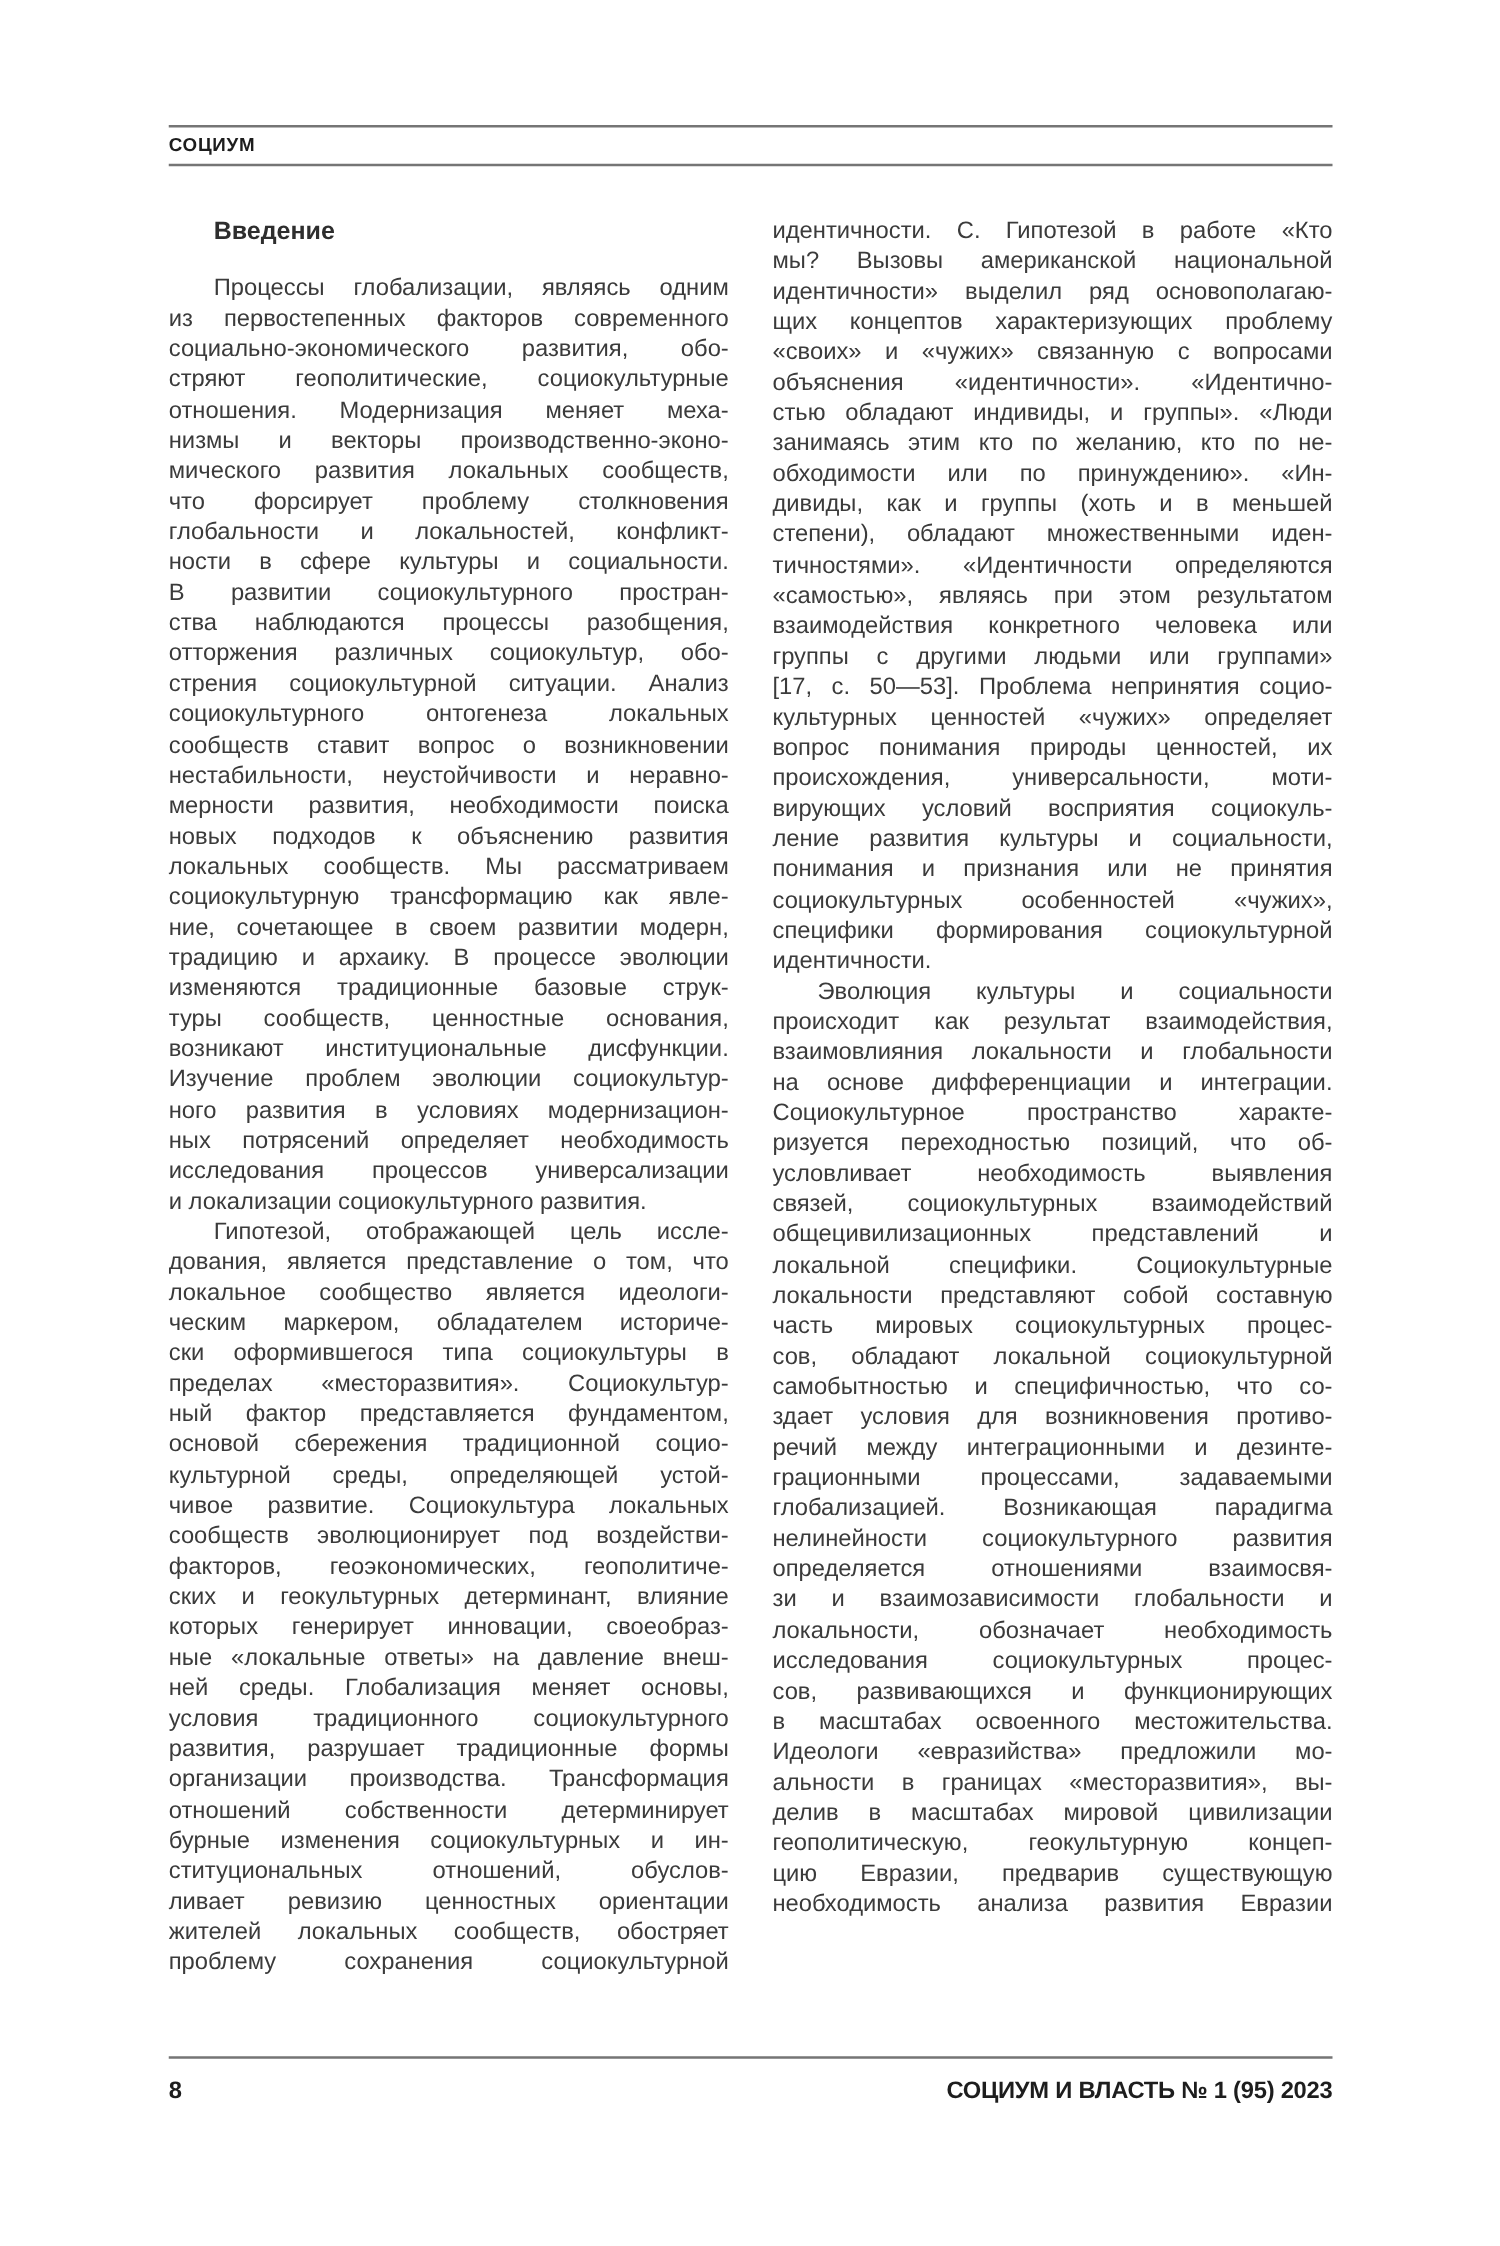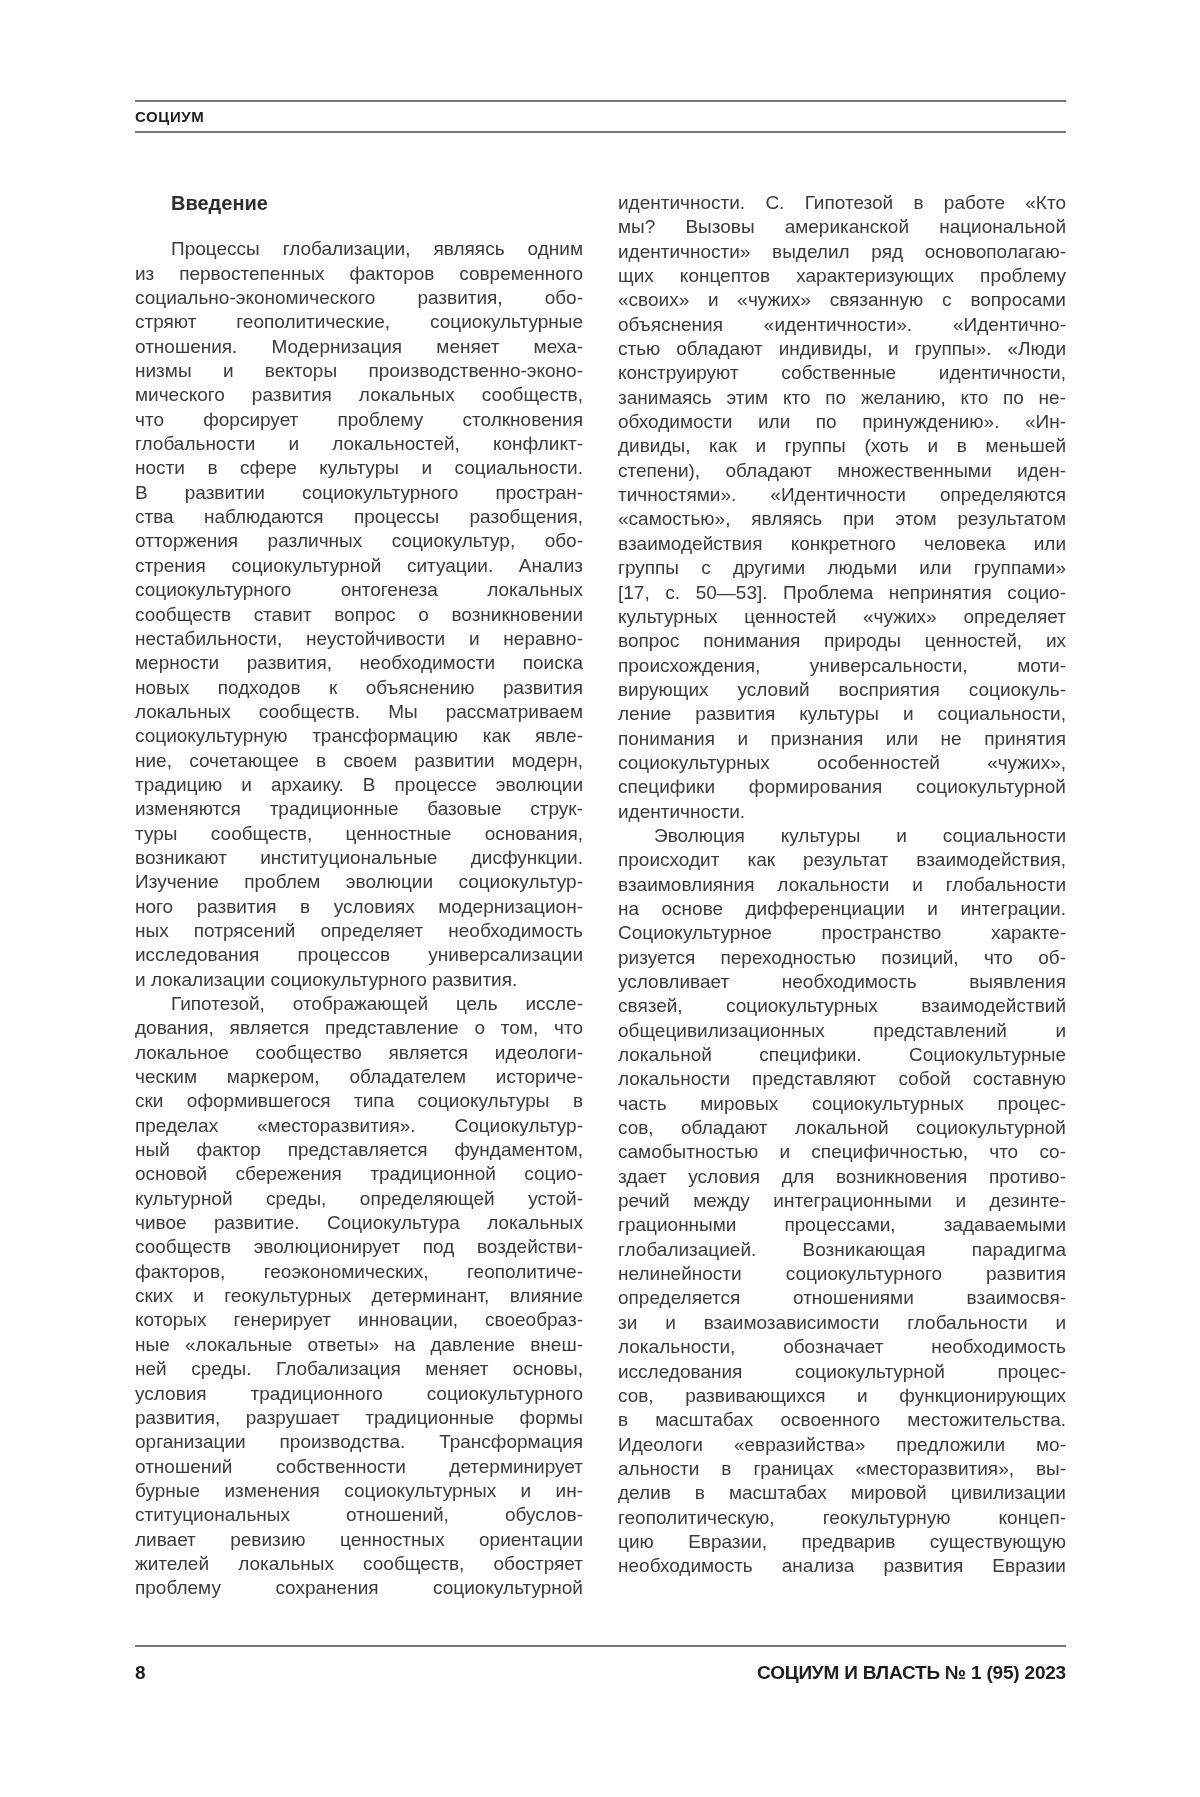--- a/index.html
+++ b/index.html
@@ -19,21 +19,21 @@
   }
   .running-head{
     position:absolute;left:135px;top:100px;width:931px;
     border-top:2px solid var(--rule);
     border-bottom:2px solid var(--rule);
     height:29px;line-height:29px;
     font-weight:bold;font-size:15px;letter-spacing:0.6px;
     color:var(--hf-text);
   }
   .content{
-    position:absolute;left:135px;top:191px;width:931px;
+    position:absolute;left:135px;top:173px;width:931px;
     display:flex;gap:35px;
     color:var(--body-text);
     font-size:19px;line-height:24.35px;
   }
   .col{width:448px;}
   .section-heading{
     margin:0 0 22px 0;
     font-size:20px;font-weight:bold;line-height:24.35px;
     color:var(--heading-text);
     text-indent:36px;
@@ -134,21 +134,20 @@
     <div class="col">
       <div>
           <div class="para">
             <div class="line">идентичности. С. Гипотезой в работе «Кто</div>
             <div class="line">мы? Вызовы американской национальной</div>
             <div class="line">идентичности» выделил ряд основополагаю-</div>
             <div class="line">щих концептов характеризующих проблему</div>
             <div class="line">«своих» и «чужих» связанную с вопросами</div>
             <div class="line">объяснения «идентичности». «Идентично-</div>
             <div class="line">стью обладают индивиды, и группы». «Люди</div>
-            <div class="line">конструируют собственные идентичности,</div>
             <div class="line">занимаясь этим кто по желанию, кто по не-</div>
             <div class="line">обходимости или по принуждению». «Ин-</div>
             <div class="line">дивиды, как и группы (хоть и в меньшей</div>
             <div class="line">степени), обладают множественными иден-</div>
             <div class="line">тичностями». «Идентичности определяются</div>
             <div class="line">«самостью», являясь при этом результатом</div>
             <div class="line">взаимодействия конкретного человека или</div>
             <div class="line">группы с другими людьми или группами»</div>
             <div class="line">[17, с. 50—53]. Проблема непринятия социо-</div>
             <div class="line">культурных ценностей «чужих» определяет</div>
@@ -177,21 +176,21 @@
             <div class="line">сов, обладают локальной социокультурной</div>
             <div class="line">самобытностью и специфичностью, что со-</div>
             <div class="line">здает условия для возникновения противо-</div>
             <div class="line">речий между интеграционными и дезинте-</div>
             <div class="line">грационными процессами, задаваемыми</div>
             <div class="line">глобализацией. Возникающая парадигма</div>
             <div class="line">нелинейности социокультурного развития</div>
             <div class="line">определяется отношениями взаимосвя-</div>
             <div class="line">зи и взаимозависимости глобальности и</div>
             <div class="line">локальности, обозначает необходимость</div>
-            <div class="line">исследования социокультурной процес-</div>
+            <div class="line">исследования социокультурных процес-</div>
             <div class="line">сов, развивающихся и функционирующих</div>
             <div class="line">в масштабах освоенного местожительства.</div>
             <div class="line">Идеологи «евразийства» предложили мо-</div>
             <div class="line">альности в границах «месторазвития», вы-</div>
             <div class="line">делив в масштабах мировой цивилизации</div>
             <div class="line">геополитическую, геокультурную концеп-</div>
             <div class="line">цию Евразии, предварив существующую</div>
             <div class="line">необходимость анализа развития Евразии</div>
           </div>
         </div>

